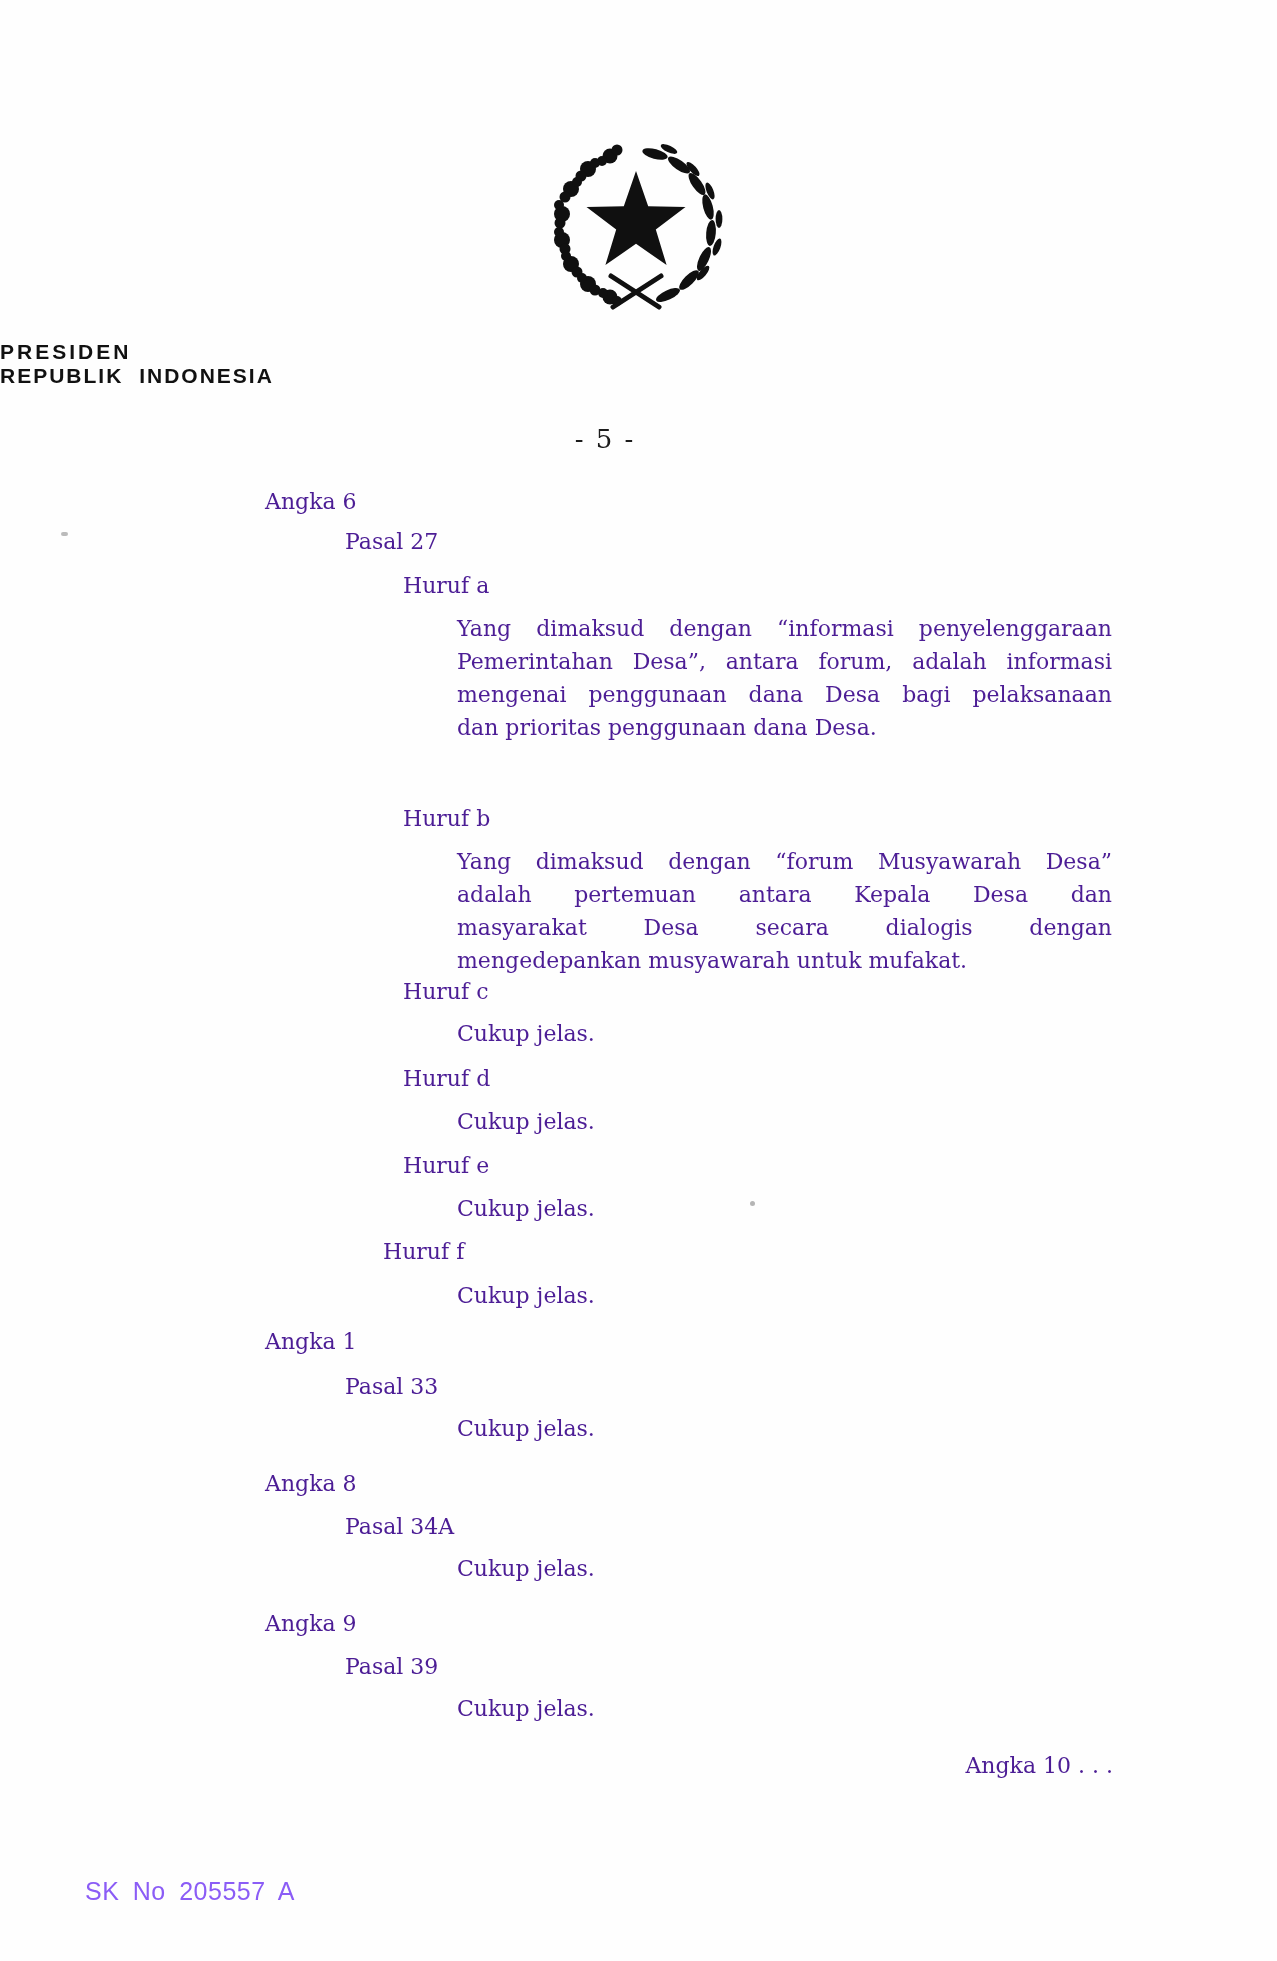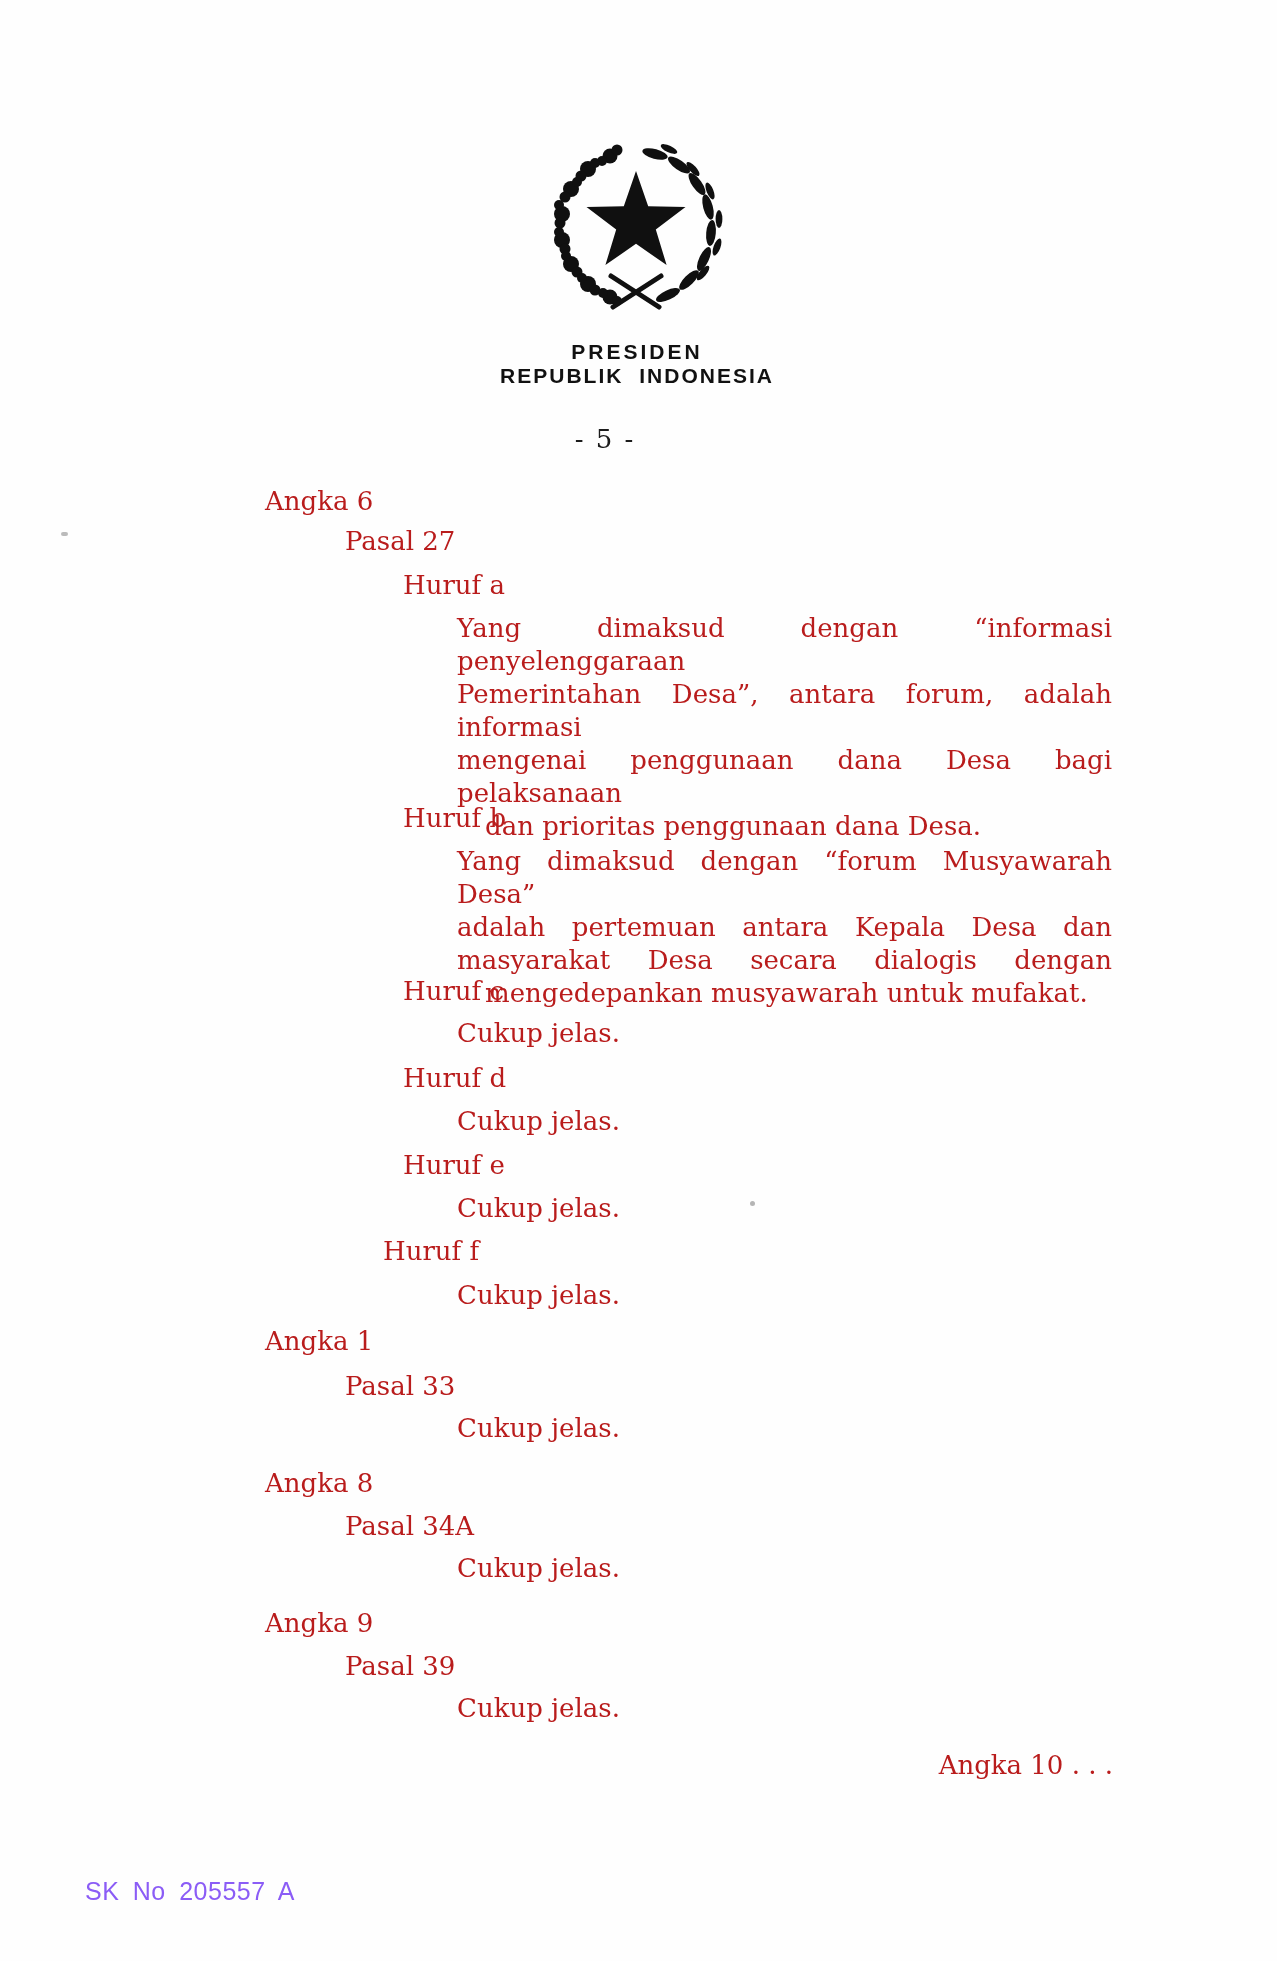--- a/index.html
+++ b/index.html
@@ -5,32 +5,32 @@
   html,body{margin:0;padding:0;background:#e8e8e8;}
   .sheet{
     position:relative;
     width:1277px;height:1961px;
     background:#fefefe;
     overflow:hidden;
     margin:0 auto;
   }
   .t{
     position:absolute;
-    color:#b91c1c;
-    font-size:26px;
+    color:#4c1d95;
+    font-size:22px;
     line-height:33px;
     white-space:nowrap;
   }
   .serif{font-family:"DejaVu Serif","Liberation Serif",serif;}
   .sans{font-family:"Liberation Sans","DejaVu Sans",sans-serif;}
   .para{white-space:normal;}
   .jline{text-align:justify;text-align-last:justify;text-justify:inter-word;white-space:normal;}
-  .jline.final{text-align-last:left;margin-left:28px;}
+  .jline.final{text-align-last:left;}
   .hdr{
-    position:absolute;left:0;width:1274px;text-align:center;
+    position:absolute;left:0;width:1274px;text-align:left;
     font-family:"Liberation Sans","DejaVu Sans",sans-serif;
     font-weight:bold;color:#111;
   }
   .hdr1{top:340px;font-size:21px;letter-spacing:3px;}
   .hdr2{top:364px;font-size:21px;letter-spacing:2px;word-spacing:8px;}
   .pagenum{
     position:absolute;top:424px;left:540px;width:130px;text-align:center;
     font-family:"DejaVu Serif","Liberation Serif",serif;
     font-size:26px;color:#1c1c1c;letter-spacing:2px;
   }

